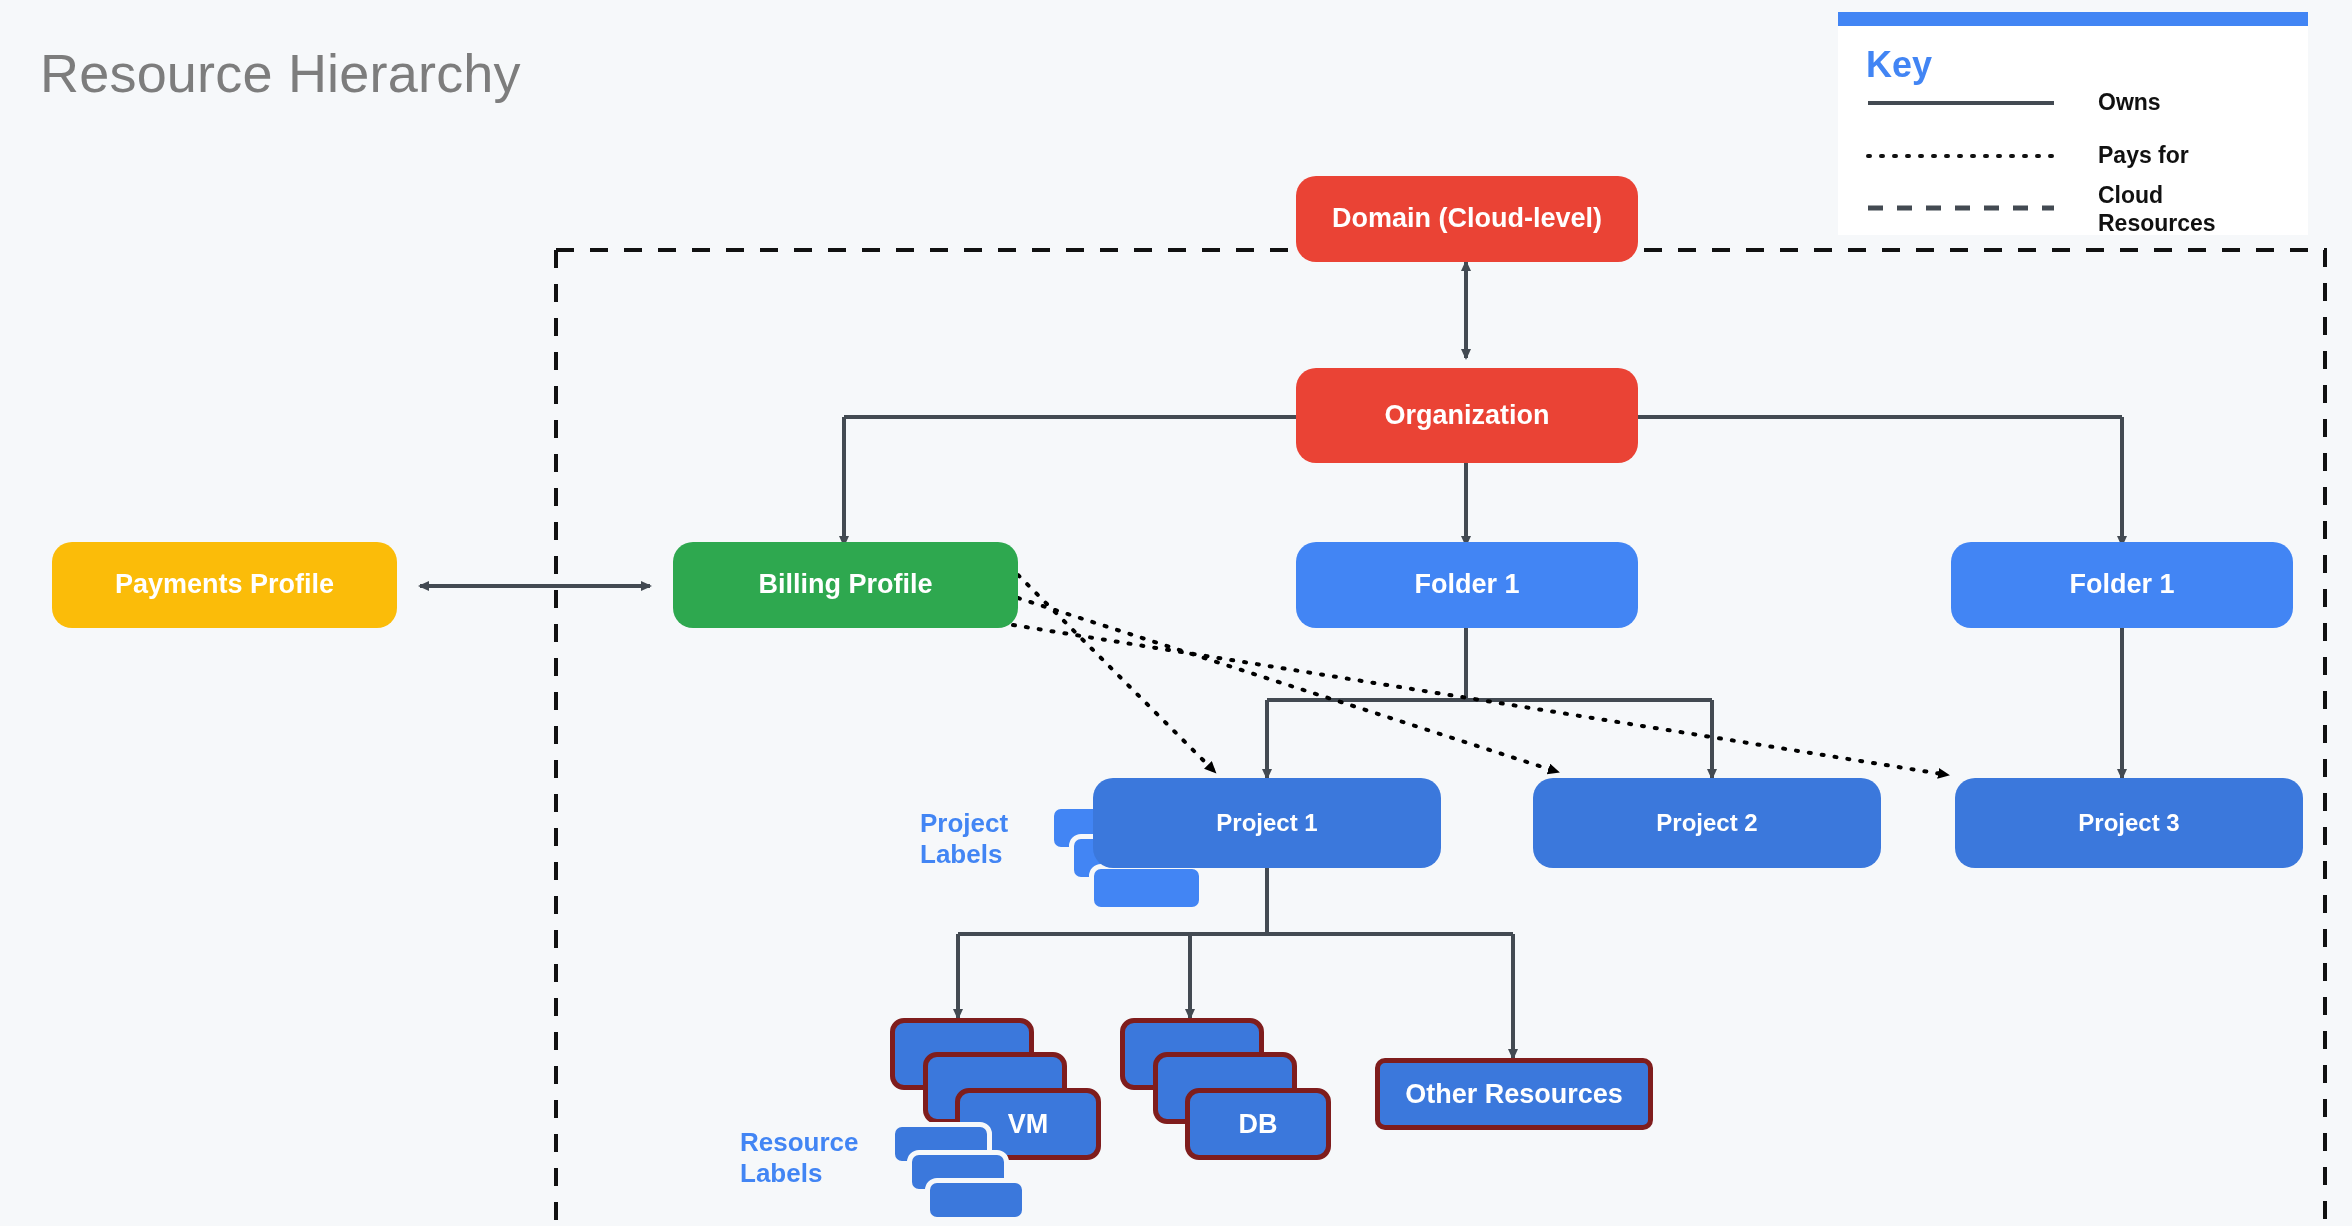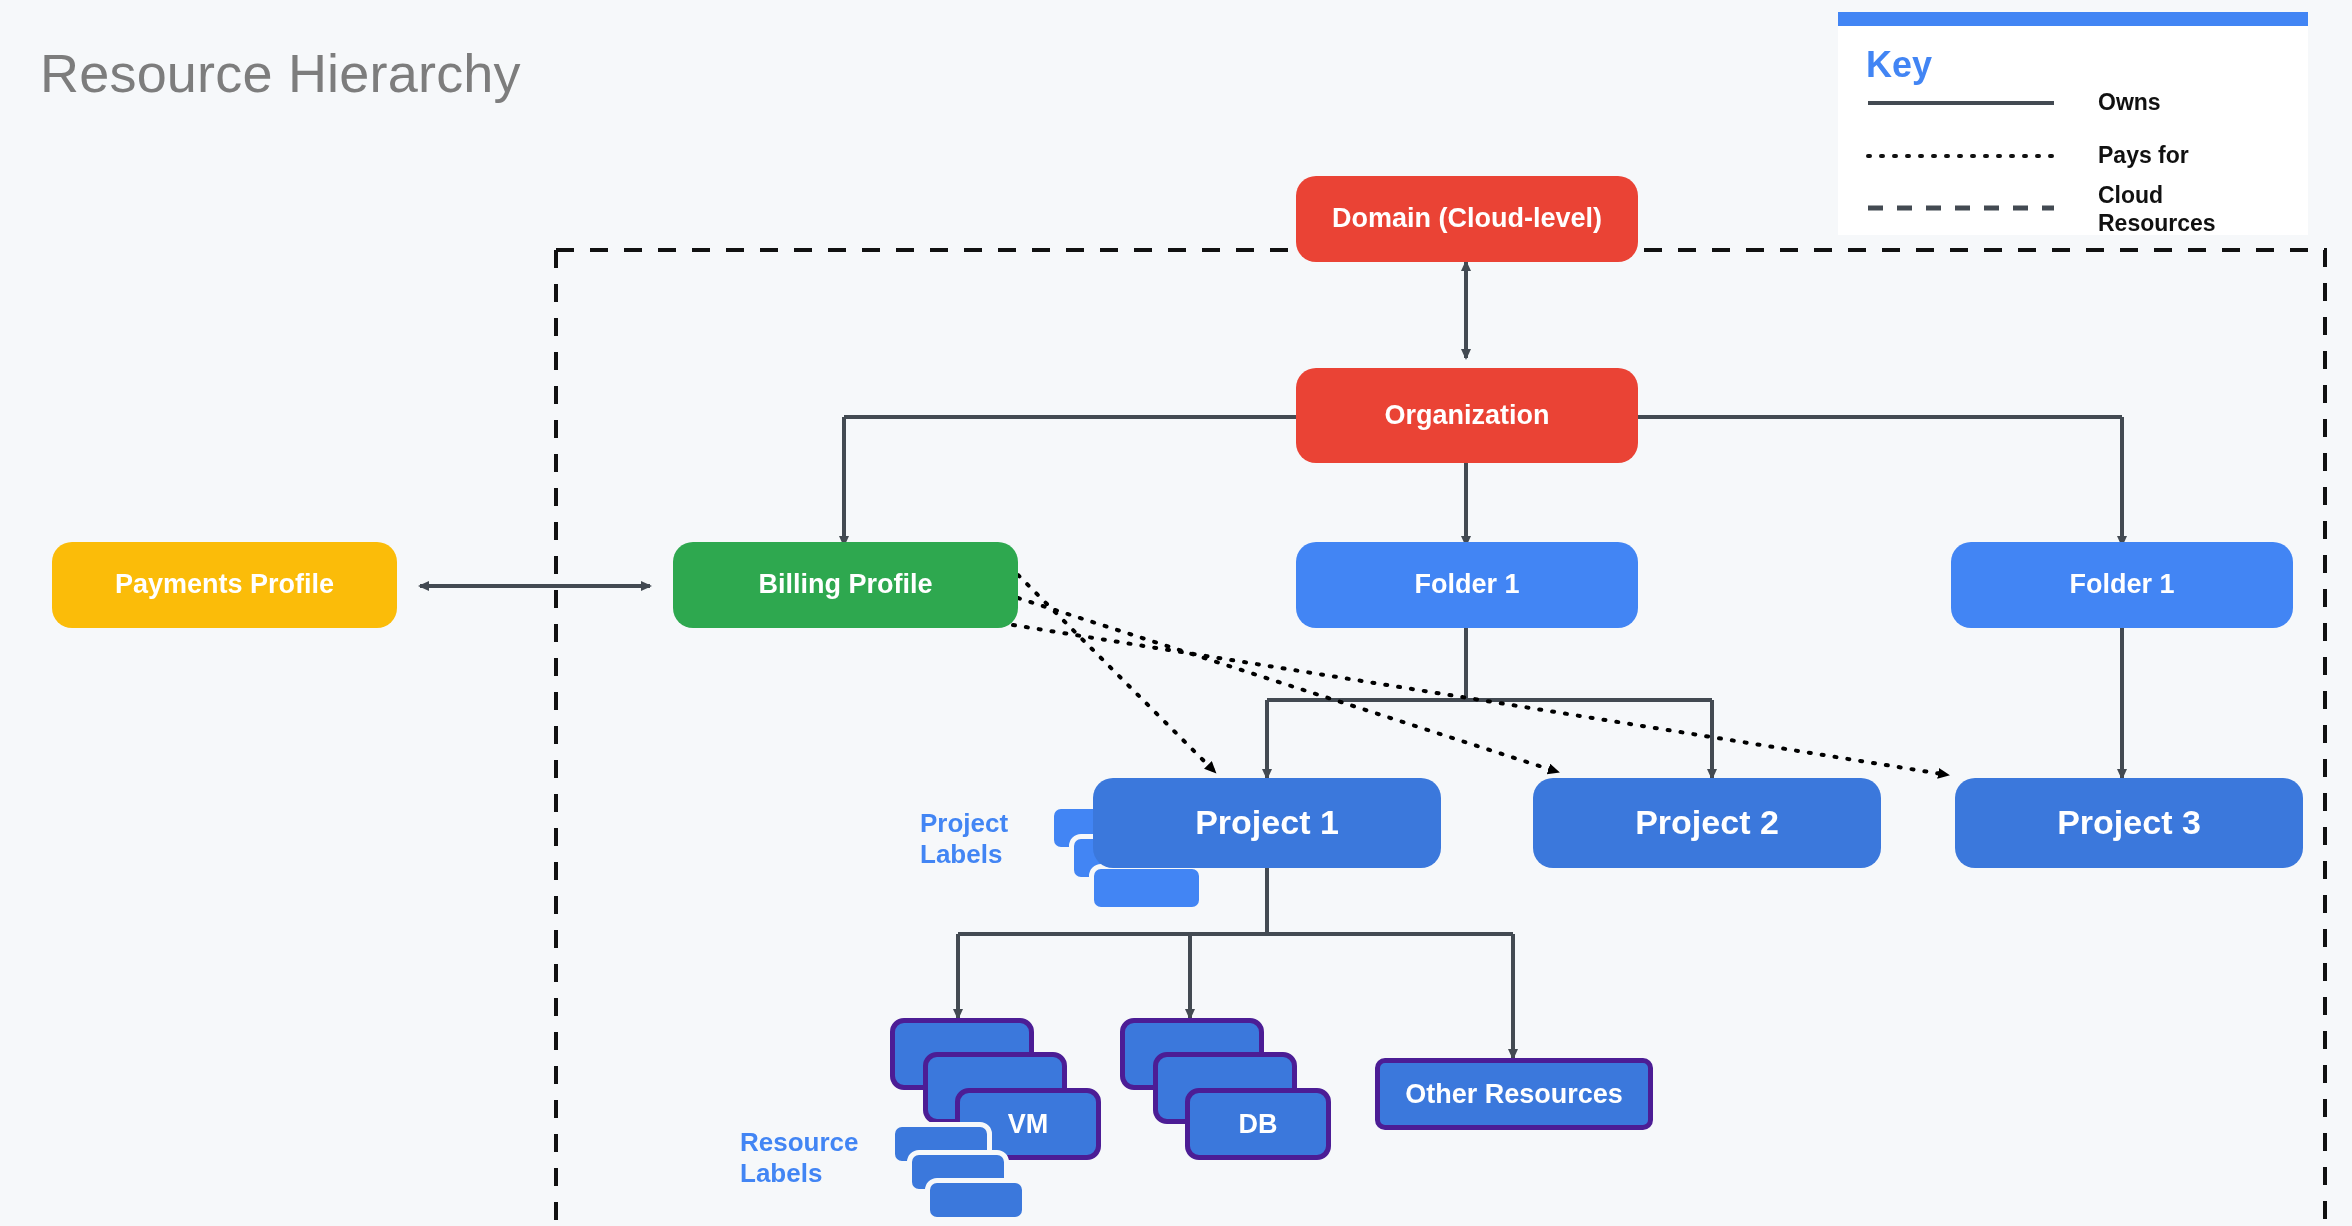--- a/index.html
+++ b/index.html
@@ -29,39 +29,39 @@
     color:#fff;font-weight:bold;
     border-radius:20px;
     box-sizing:border-box;
     text-align:center;
     line-height:1.1;
   }
   .node.red{background:#ea4335;font-size:27px;}
   .node.green{background:#2ea84f;font-size:27px;}
   .node.amber{background:#fbbc09;font-size:27px;}
   .node.lblue{background:#4285f4;font-size:27px;}
-  .node.dblue{background:#3b78dc;font-size:34px;}
+  .node.dblue{background:#3b78dc;font-size:24px;}
 
   
   .bluelabel{
     position:absolute;color:#4285f4;font-weight:bold;font-size:26px;
     line-height:1.18;white-space:pre-line;
   }
 
   
   .chip{
     position:absolute;background:#4285f4;
     border:5px solid #f6f8fa;border-radius:12px;box-sizing:border-box;
   }
   .chip.dk{background:#3b78dc;}
 
   
   .card{
     position:absolute;background:#3b78dc;
-    border:5px solid #4c1d95;border-radius:14px;box-sizing:border-box;
+    border:5px solid #7f1d1d;border-radius:14px;box-sizing:border-box;
     display:flex;align-items:center;justify-content:center;
     color:#fff;font-weight:bold;font-size:27px;
   }
 
   
   #key-panel{
     position:absolute;left:1838px;top:12px;width:470px;height:223px;
     background:#ffffff;
   }
   #key-bar{position:absolute;left:0;top:0;width:470px;height:14px;background:#4285f4;}

